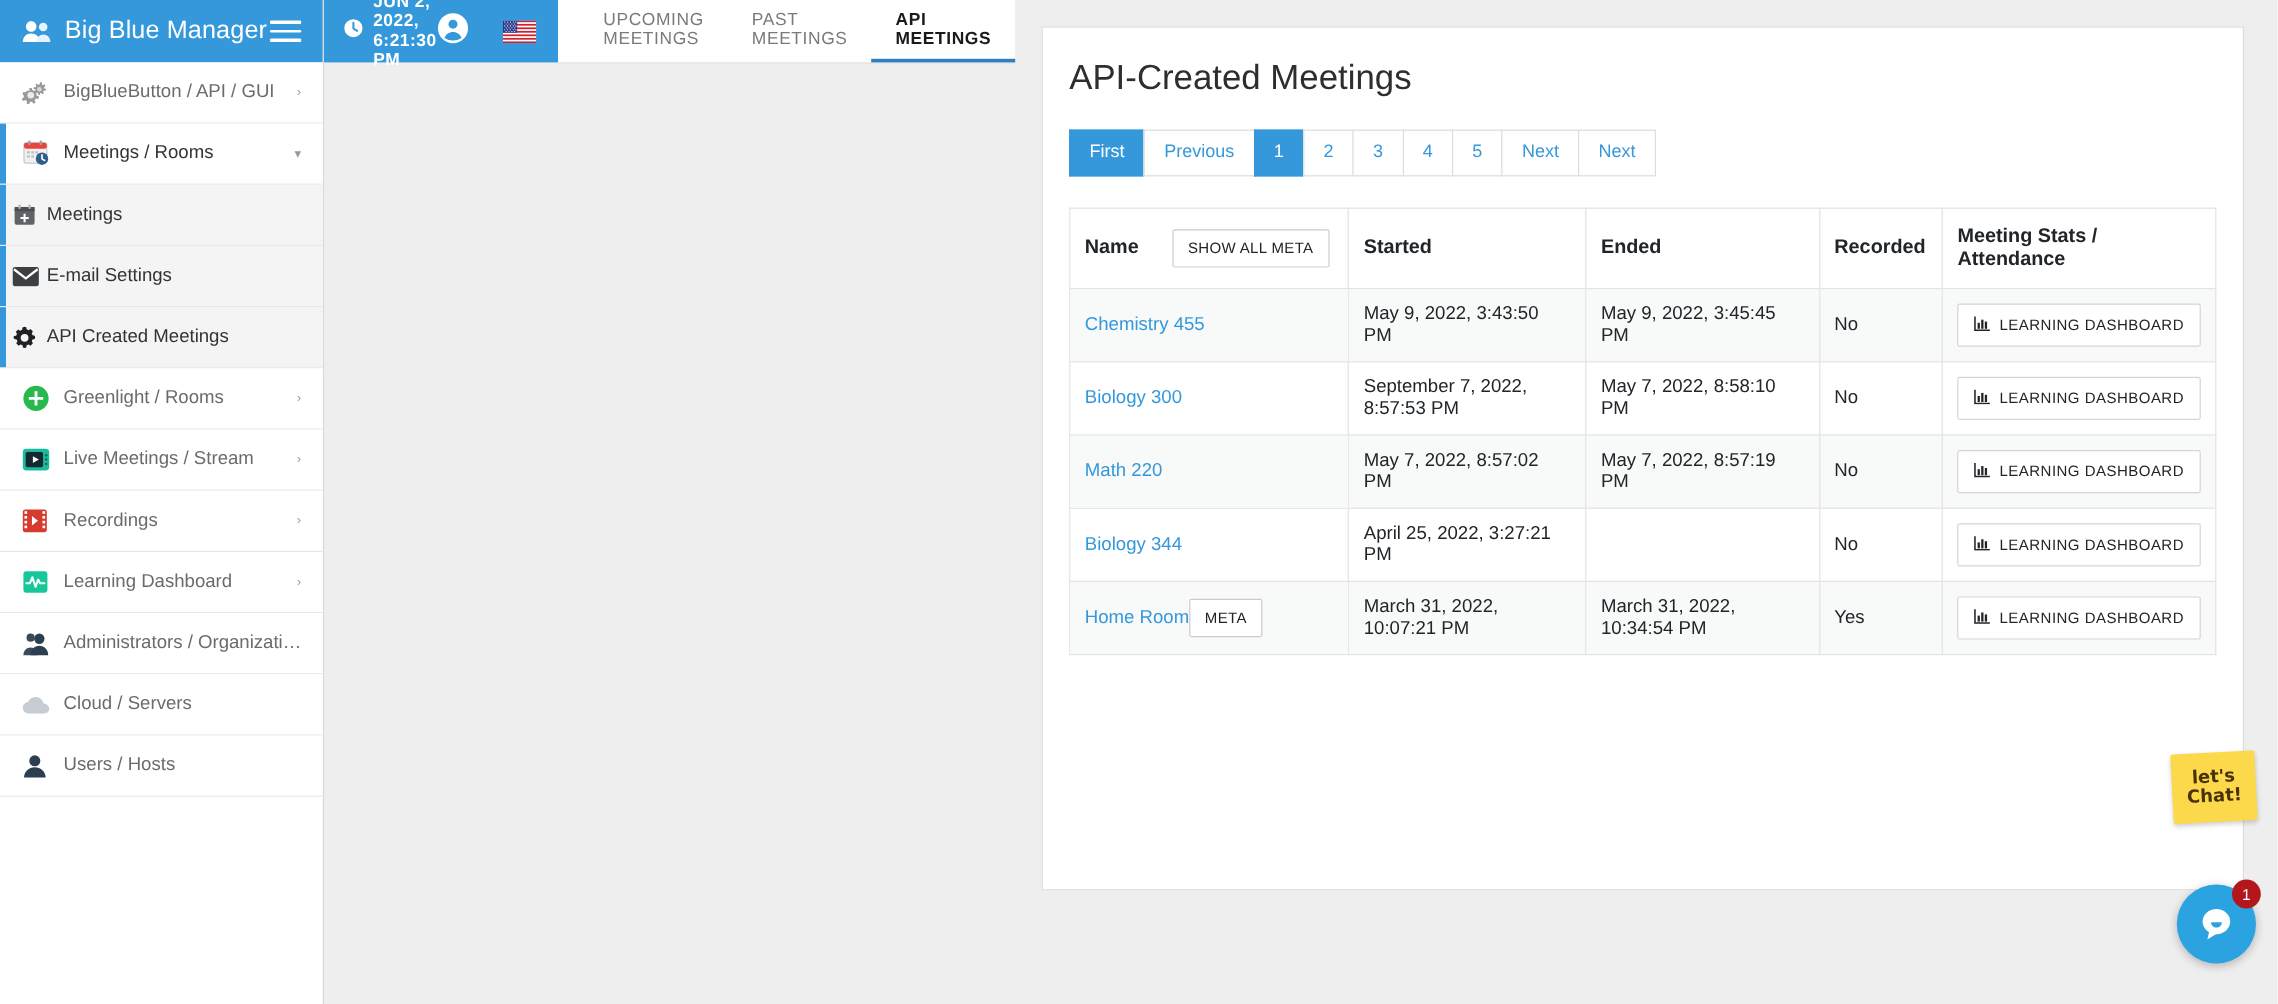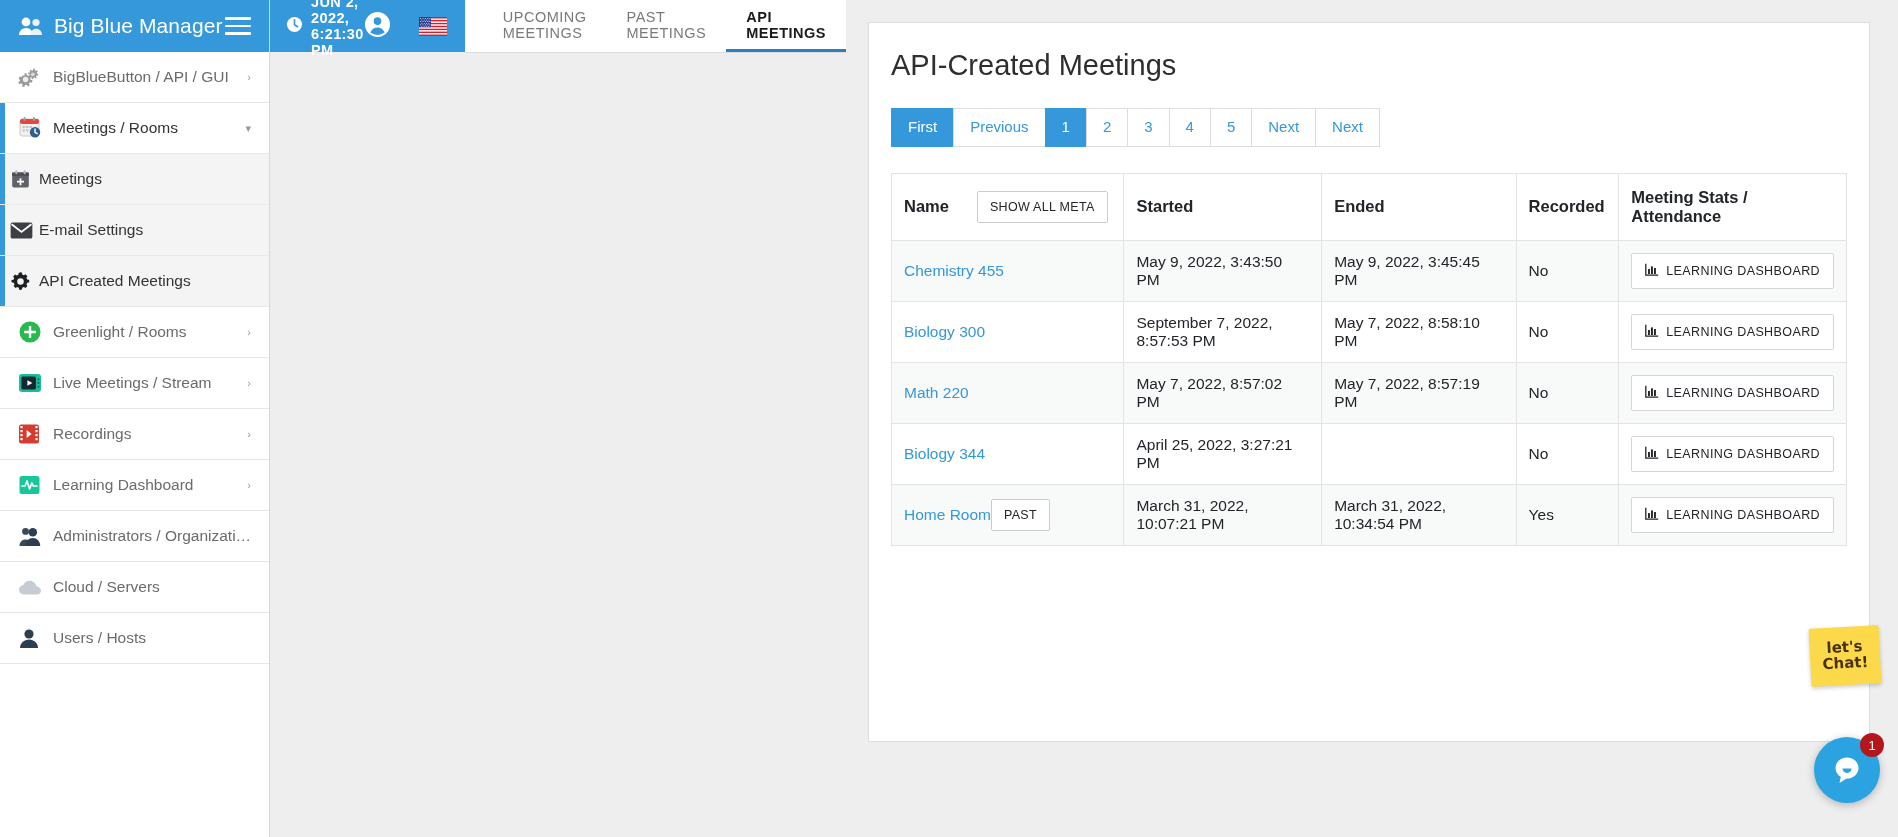--- a/index.html
+++ b/index.html
@@ -543,21 +543,21 @@
                   </span>
                   <span>LEARNING DASHBOARD</span>
                 </button>
               </td>
             </tr>
 
             <tr class="odd">
               <td class="name-cell">
                 <div class="name-inner">
                   <a class="mtg-link">Home Room</a>
-                  <button class="meta-btn">PAST</button>
+                  <button class="meta-btn">META</button>
                 </div>
               </td>
               <td>March 31, 2022, 10:07:21 PM</td>
               <td>March 31, 2022, 10:34:54 PM</td>
               <td>Yes</td>
               <td>
                 <button class="dash-btn">
                   <span>
                     <svg width="14" height="13" viewBox="0 0 14 13">
                       <path d="M.8.8v11.4h12.4" stroke="#212529" stroke-width="1.3" fill="none"></path>

